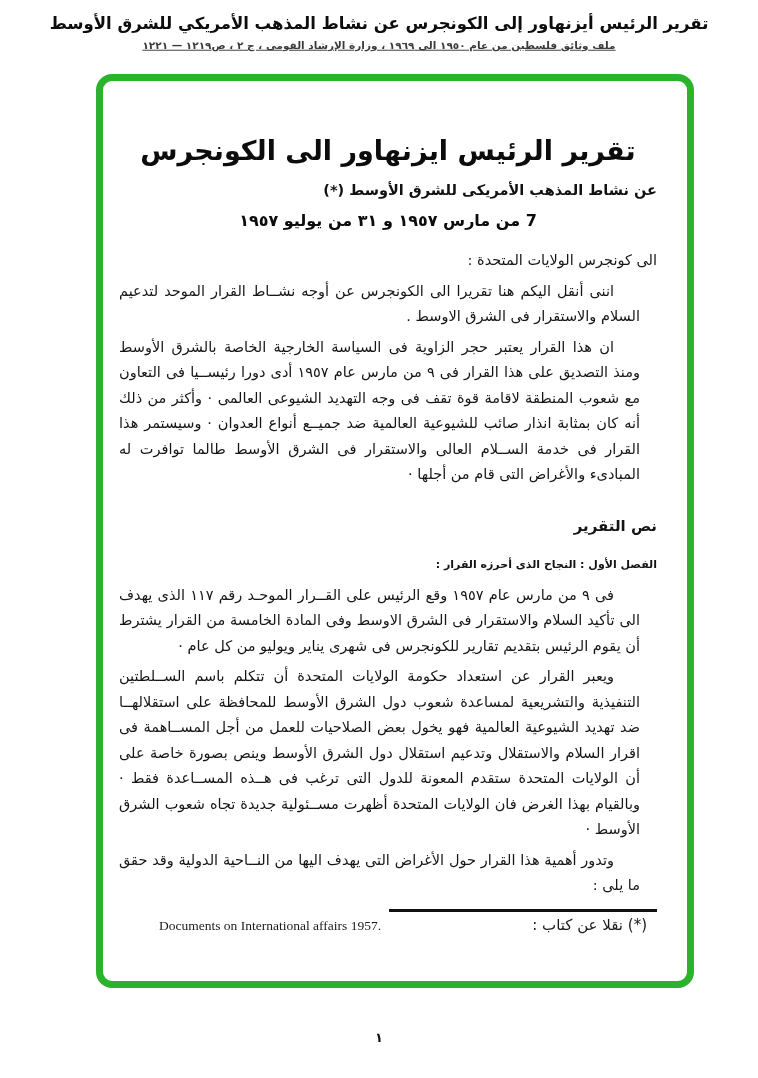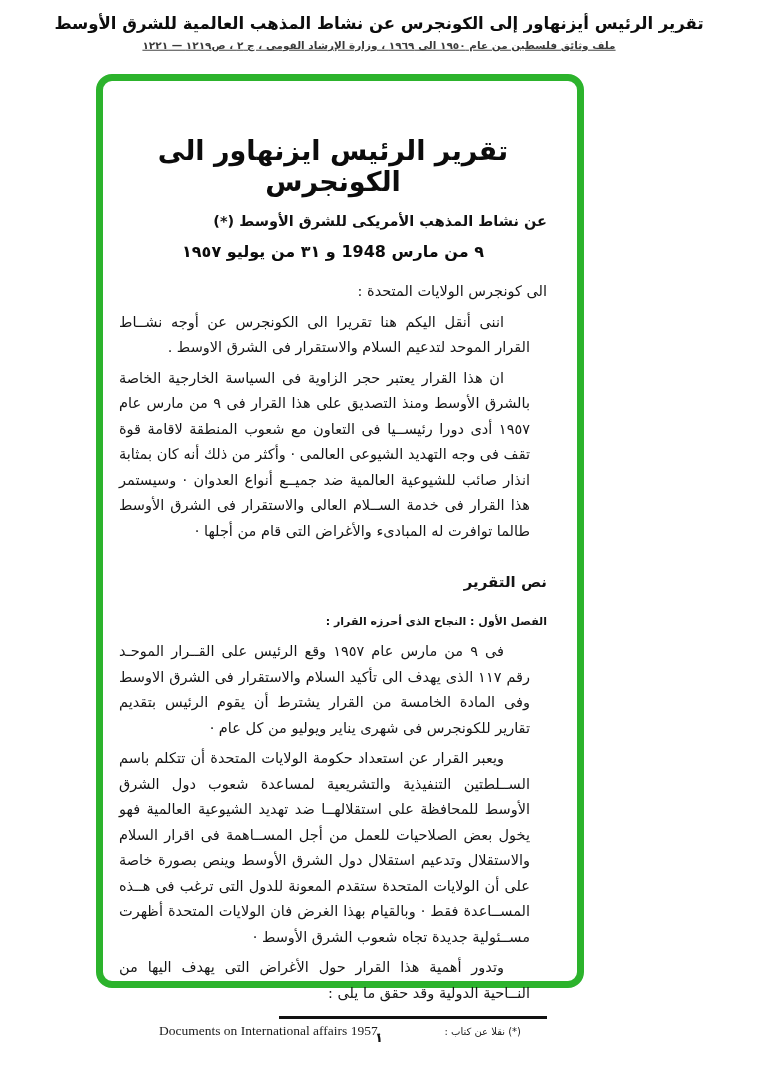--- a/index.html
+++ b/index.html
@@ -27,21 +27,21 @@
     margin-top: 6px;
     font-size: 10.5px;
     font-weight: bold;
     color: #3a3a3a;
     transform: scaleY(.95);
     text-decoration: underline;
   }
   .doc-frame {
     position: absolute;
     left: 96px; top: 74px;
-    width: 488px; height: 914px;
+    width: 598px; height: 914px;
     box-sizing: border-box;
     border: 7px solid #2cb32c;
     border-radius: 16px;
     background: #ffffff;
     padding: 0 30px 0 16px;
     direction: rtl;
   }
   .doc-title {
     margin-top: 54px;
     text-align: center;
@@ -102,46 +102,46 @@
     direction: ltr;
   }
   .footnote-latin {
     font-family: "Liberation Serif", serif;
     font-size: 13.5px;
     color: #1a1a1a;
     margin-left: 40px;
   }
   .footnote-arabic {
     direction: rtl;
-    font-size: 10px;
+    font-size: 15px;
     color: #1a1a1a;
-    margin-right: 26px;
+    margin-right: 10px;
   }
   .page-number {
     position: absolute;
     top: 1030px;
     left: 50%;
     transform: translateX(-50%);
     font-size: 13px;
     font-weight: bold;
     color: #111;
   }
 </style>
 </head>
 <body>
 
 <div class="scan-header">
-  <div class="h-title">تقرير الرئيس أيزنهاور إلى الكونجرس عن نشاط المذهب العالمية للشرق الأوسط</div>
+  <div class="h-title">تقرير الرئيس أيزنهاور إلى الكونجرس عن نشاط المذهب الأمريكي للشرق الأوسط</div>
   <div class="h-source">ملف وثائق فلسطين من عام ١٩٥٠ الى ١٩٦٩ ، وزارة الإرشاد القومى ، ج ٢ ، ص١٢١٩ — ١٢٢١</div>
 </div>
 
 <div class="doc-frame">
   <div class="doc-title">تقرير الرئيس ايزنهاور الى الكونجرس</div>
   <div class="doc-subtitle">عن نشاط المذهب الأمريكى للشرق الأوسط (*)</div>
-  <div class="doc-date">٩ من مارس 1948 و ٣١ من يوليو ١٩٥٧</div>
+  <div class="doc-date">7 من مارس ١٩٥٧ و ٣١ من يوليو ١٩٥٧</div>
 
   <div class="body-text">
     <div class="salutation">الى كونجرس الولايات المتحدة :</div>
     <p class="para">اننى أنقل اليكم هنا تقريرا الى الكونجرس عن أوجه نشــاط القرار الموحد لتدعيم السلام والاستقرار فى الشرق الاوسط .</p>
     <p class="para">ان هذا القرار يعتبر حجر الزاوية فى السياسة الخارجية الخاصة بالشرق الأوسط ومنذ التصديق على هذا القرار فى ٩ من مارس عام ١٩٥٧ أدى دورا رئيســيا فى التعاون مع شعوب المنطقة لاقامة قوة تقف فى وجه التهديد الشيوعى العالمى · وأكثر من ذلك أنه كان بمثابة انذار صائب للشيوعية العالمية ضد جميــع أنواع العدوان · وسيستمر هذا القرار فى خدمة الســلام العالى والاستقرار فى الشرق الأوسط طالما توافرت له المبادىء والأغراض التى قام من أجلها ·</p>
 
     <div class="section-heading">نص التقرير</div>
     <div class="chapter-heading">الفصل الأول : النجاح الذى أحرزه القرار :</div>
 
     <p class="para">فى ٩ من مارس عام ١٩٥٧ وقع الرئيس على القــرار الموحـد رقم ١١٧ الذى يهدف الى تأكيد السلام والاستقرار فى الشرق الاوسط وفى المادة الخامسة من القرار يشترط أن يقوم الرئيس بتقديم تقارير للكونجرس فى شهرى يناير ويوليو من كل عام ·</p>

